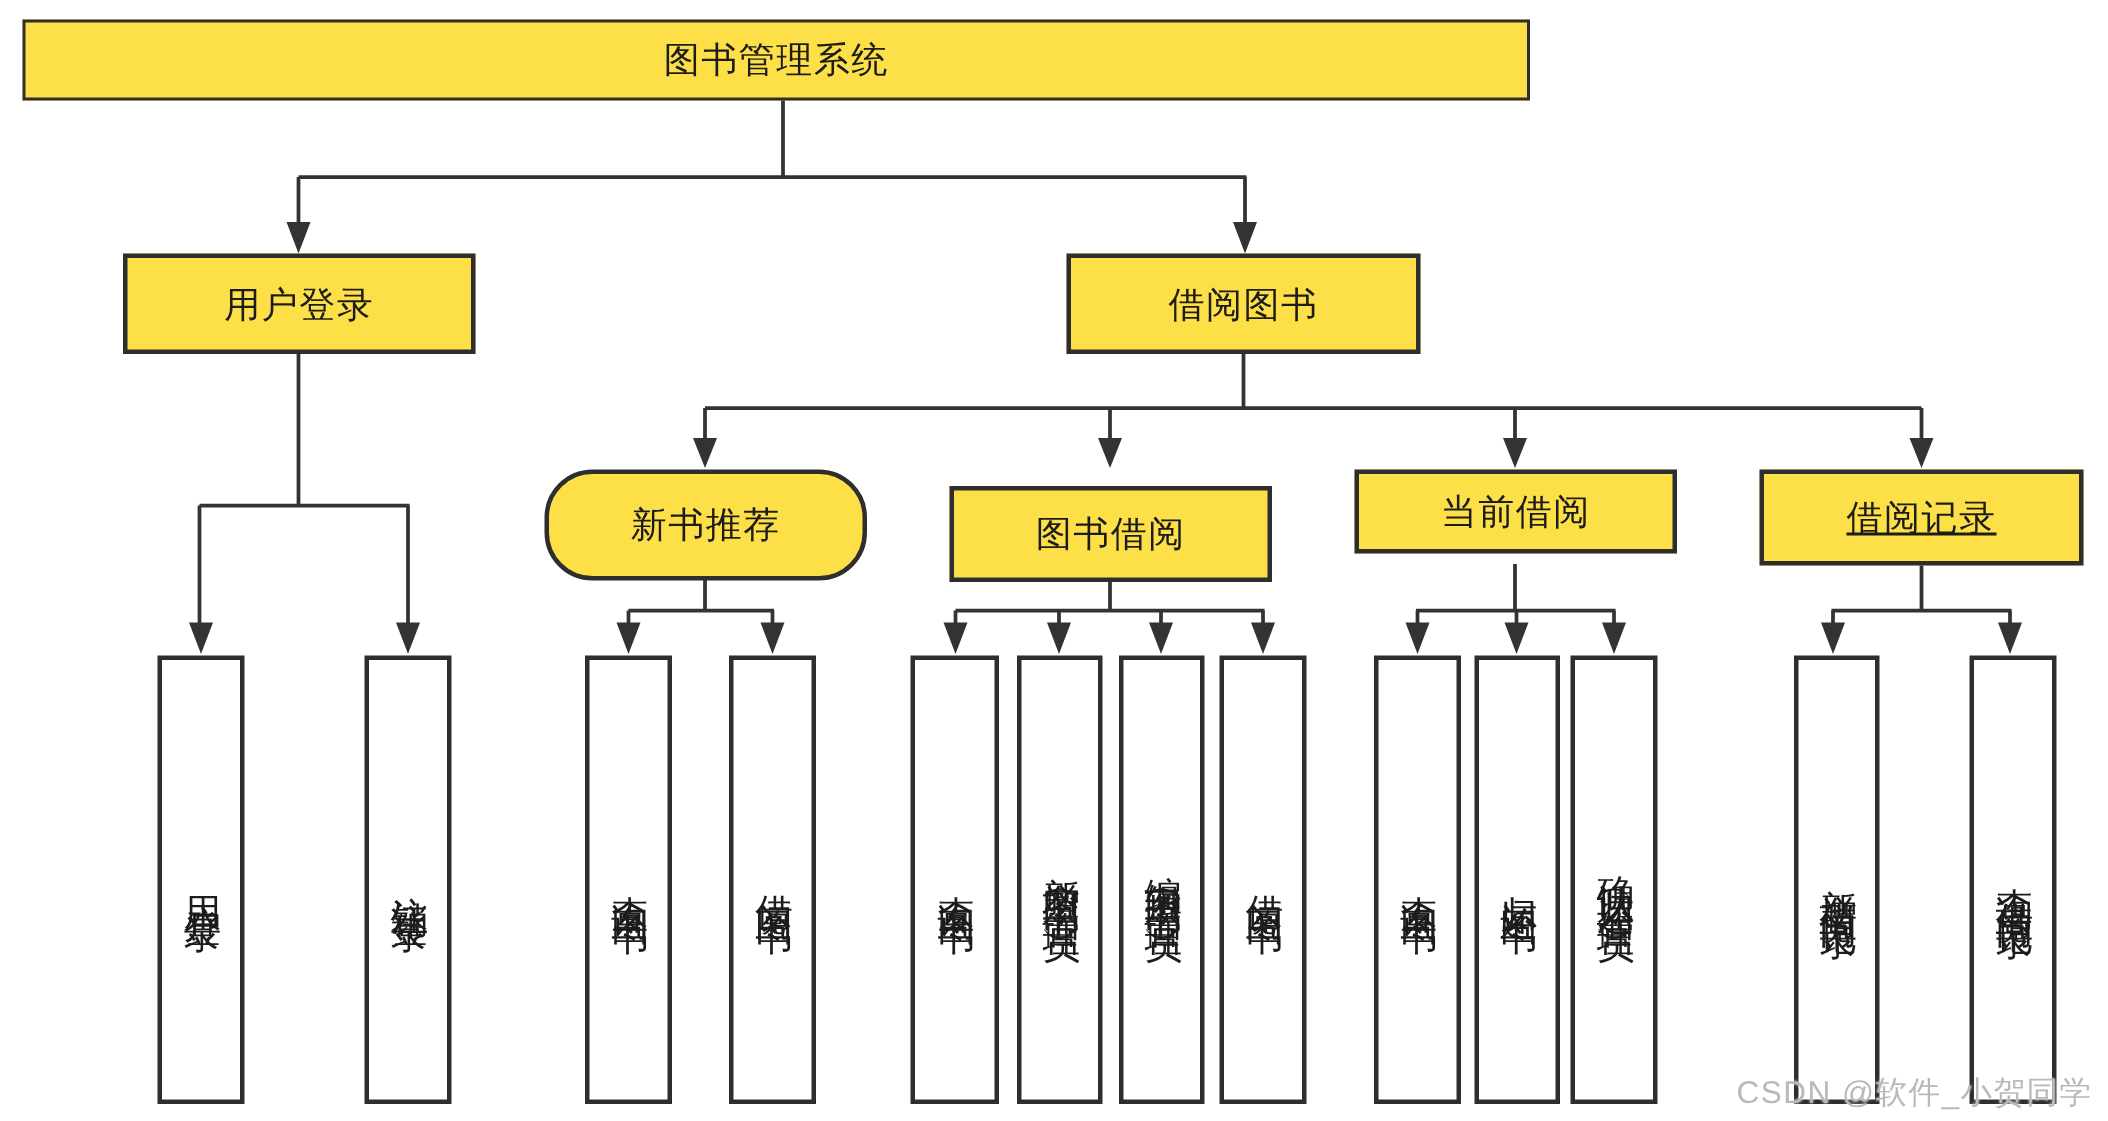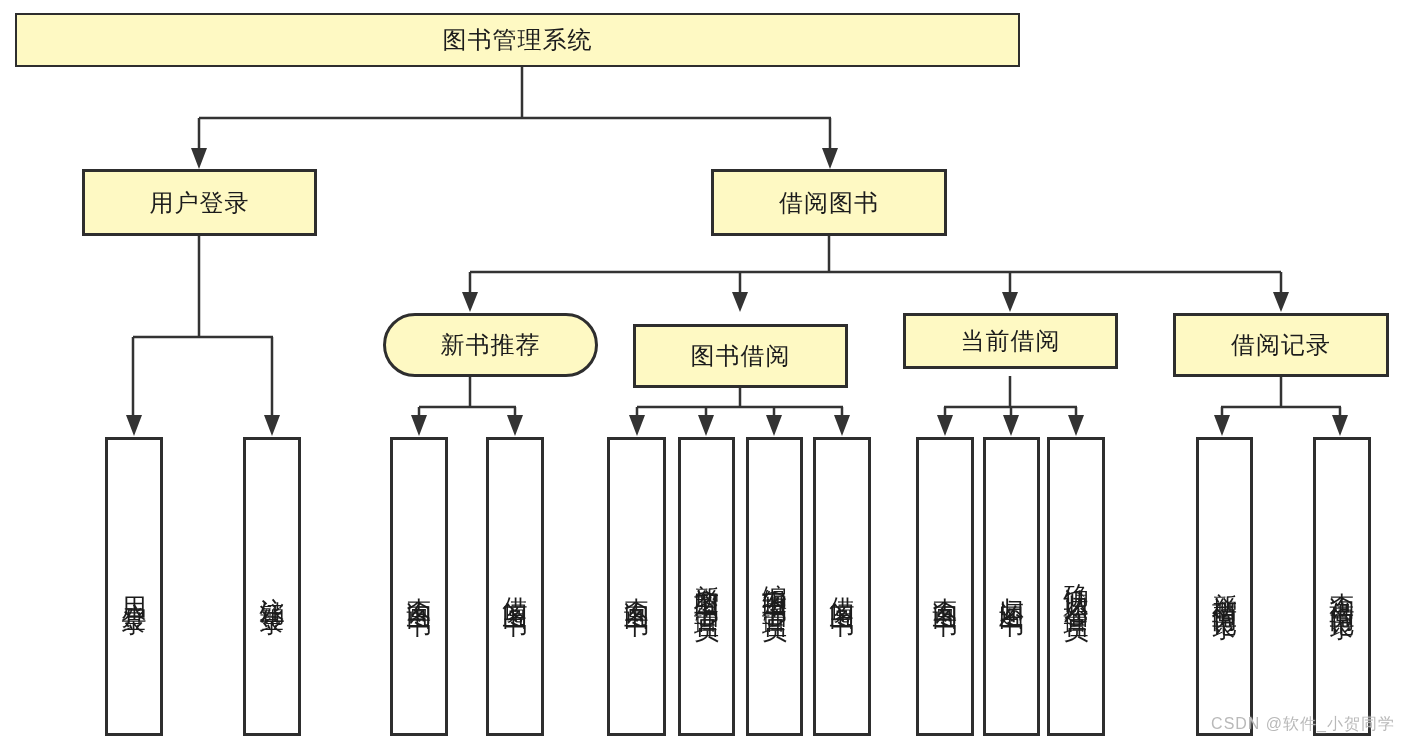--- a/index.html
+++ b/index.html
@@ -13,21 +13,21 @@
   }
   .connectors {
     position: absolute;
     left: 0; top: 0;
     width: 1405px; height: 747px;
     z-index: 0;
   }
   .hbox {
     position: absolute;
     box-sizing: border-box;
-    background: #fef9c3;
+    background: #fde047;
     border: 2px solid #2e2e2e;
     display: flex;
     align-items: center;
     justify-content: center;
     font-size: 24px;
     color: #1c1c1c;
     letter-spacing: 1px;
     z-index: 1;
   }
   .hbox.lvl { border-width: 3px; }
@@ -49,21 +49,21 @@
     text-orientation: mixed;
     font-size: 25px;
     line-height: 1;
     letter-spacing: 5px;
     white-space: nowrap;
   }
   .watermark {
     position: absolute;
     right: 10px;
     top: 714px;
-    font-size: 16px;
+    font-size: 21px;
     color: #b9b9b9;
     z-index: 2;
     text-shadow: 0 0 2px #ffffff;
     letter-spacing: 1px;
   }
 </style>
 </head>
 <body>
 
 <div class="canvas">
@@ -123,24 +123,24 @@
       M1068 415 L1084 415 L1076 436 Z
       M1214 415 L1230 415 L1222 436 Z
       M1332 415 L1348 415 L1340 436 Z"></path>
   </svg>
 
   <div class="hbox" style="left:15px; top:13px; width:1005px; height:54px;">图书管理系统</div>
 
   <div class="hbox lvl" style="left:82px; top:169px; width:235px; height:67px;">用户登录</div>
   <div class="hbox lvl" style="left:711px; top:169px; width:236px; height:67px;">借阅图书</div>
 
-  <div class="hbox lvl" style="left:383px; top:313px; width:215px; height:64px;border-radius:32px;">新书推荐</div>
+  <div class="hbox lvl" style="left:363px; top:313px; width:215px; height:74px;border-radius:32px;">新书推荐</div>
   <div class="hbox lvl" style="left:633px; top:324px; width:215px; height:64px;">图书借阅</div>
   <div class="hbox lvl" style="left:903px; top:313px; width:215px; height:56px;">当前借阅</div>
-  <div class="hbox lvl" style="left:1173px; top:313px; width:216px; height:64px;">借阅记录</div>
+  <div class="hbox lvl" style="left:1173px; top:313px; width:216px; height:64px;text-decoration:underline;">借阅记录</div>
 
   <div class="vbox" style="left:105px; width:58px;">
     <span class="vtext">用户登录</span>
   </div>
   <div class="vbox" style="left:243px; width:58px;">
     <span class="vtext">注销登录</span>
   </div>
   <div class="vbox" style="left:390px; width:58px;">
     <span class="vtext">查询图书</span>
   </div>

